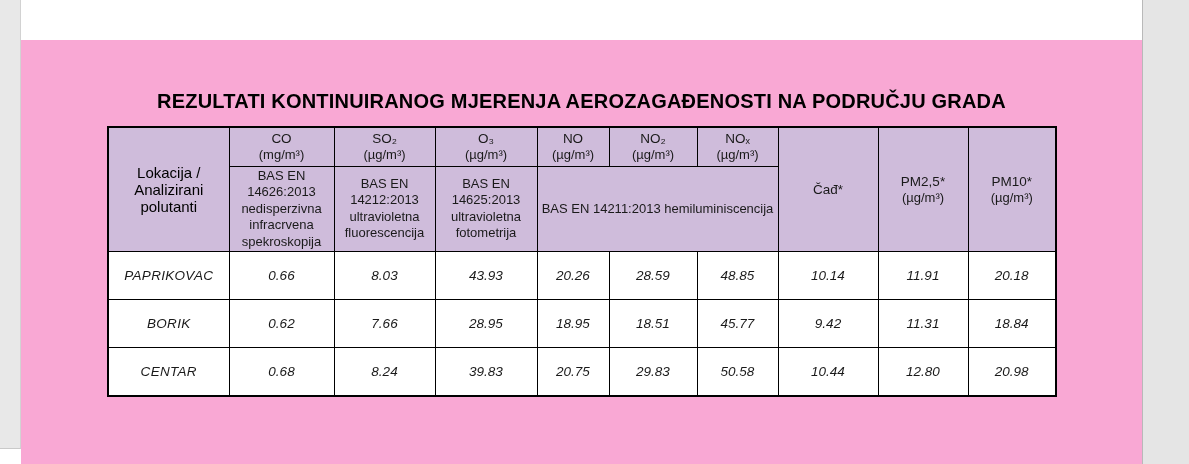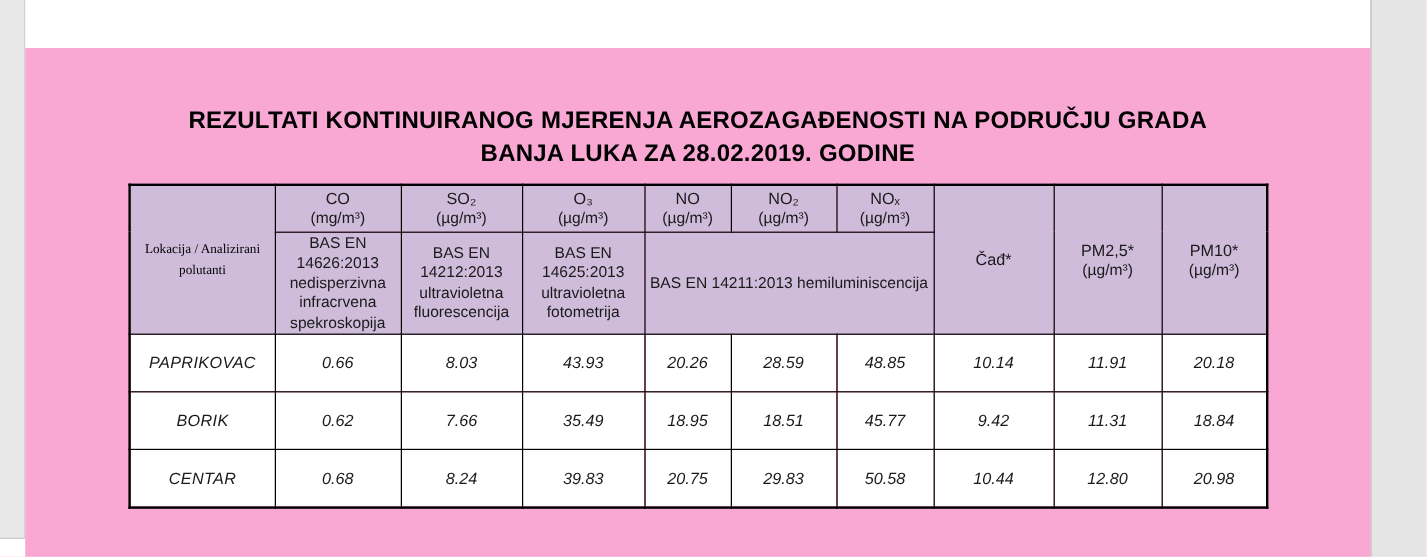--- a/index.html
+++ b/index.html
@@ -49,24 +49,23 @@
     border:1px solid #000000;
     padding:1px 3px;
     text-align:center;
     vertical-align:middle;
     font-weight:normal;
     overflow:hidden;
   }
   .hdr { background:#cfbcdb; }
   .corner-cell {
     font-weight:bold;
-    font-size:11px;
+    font-size:15px;
     line-height:17px;
     color:#000000;
-    font-family:Liberation Serif, serif;
   }
   .poll-name { font-size:13.5px; line-height:17px; }
   .poll-unit { font-size:13px; line-height:16px; }
   .method-cell { font-size:13px; line-height:16.5px; }
   tr.hrow1 { height:39px; }
   tr.hrow2 { height:84px; }
   tr.datarow { height:48px;font-style:italic; }
   tr.datarow td { font-size:13.5px; background:#ffffff; }
   td.loc-cell { background:#cfbcdb; font-size:13.5px; letter-spacing:0.3px; }
   .notes {
@@ -84,21 +83,20 @@
 </head>
 <body>
 
 <div class="gutter-left"></div>
 <div class="gutter-right"></div>
 
 <div class="page">
 
   <div class="doc-title">
     <div>REZULTATI KONTINUIRANOG MJERENJA AEROZAGAĐENOSTI NA PODRUČJU GRADA</div>
-    <div>BANJA LUKA ZA 28.02.2019. GODINE</div>
   </div>
 
   <table class="results">
     <colgroup>
       <col style="width:121px">
         <col style="width:105px">
         <col style="width:101px">
         <col style="width:102px">
       <col style="width:72px">
         <col style="width:88px">
@@ -161,21 +159,21 @@
       <td>28.59</td>
       <td>48.85</td>
       <td>10.14</td>
       <td>11.91</td>
       <td>20.18</td>
     </tr>
     <tr class="datarow">
       <td class="loc-cell">BORIK</td>
       <td>0.62</td>
       <td>7.66</td>
-      <td>35.49</td>
+      <td>28.95</td>
       <td>18.95</td>
       <td>18.51</td>
       <td>45.77</td>
       <td>9.42</td>
       <td>11.31</td>
       <td>18.84</td>
     </tr>
     <tr class="datarow">
       <td class="loc-cell">CENTAR</td>
       <td>0.68</td>

